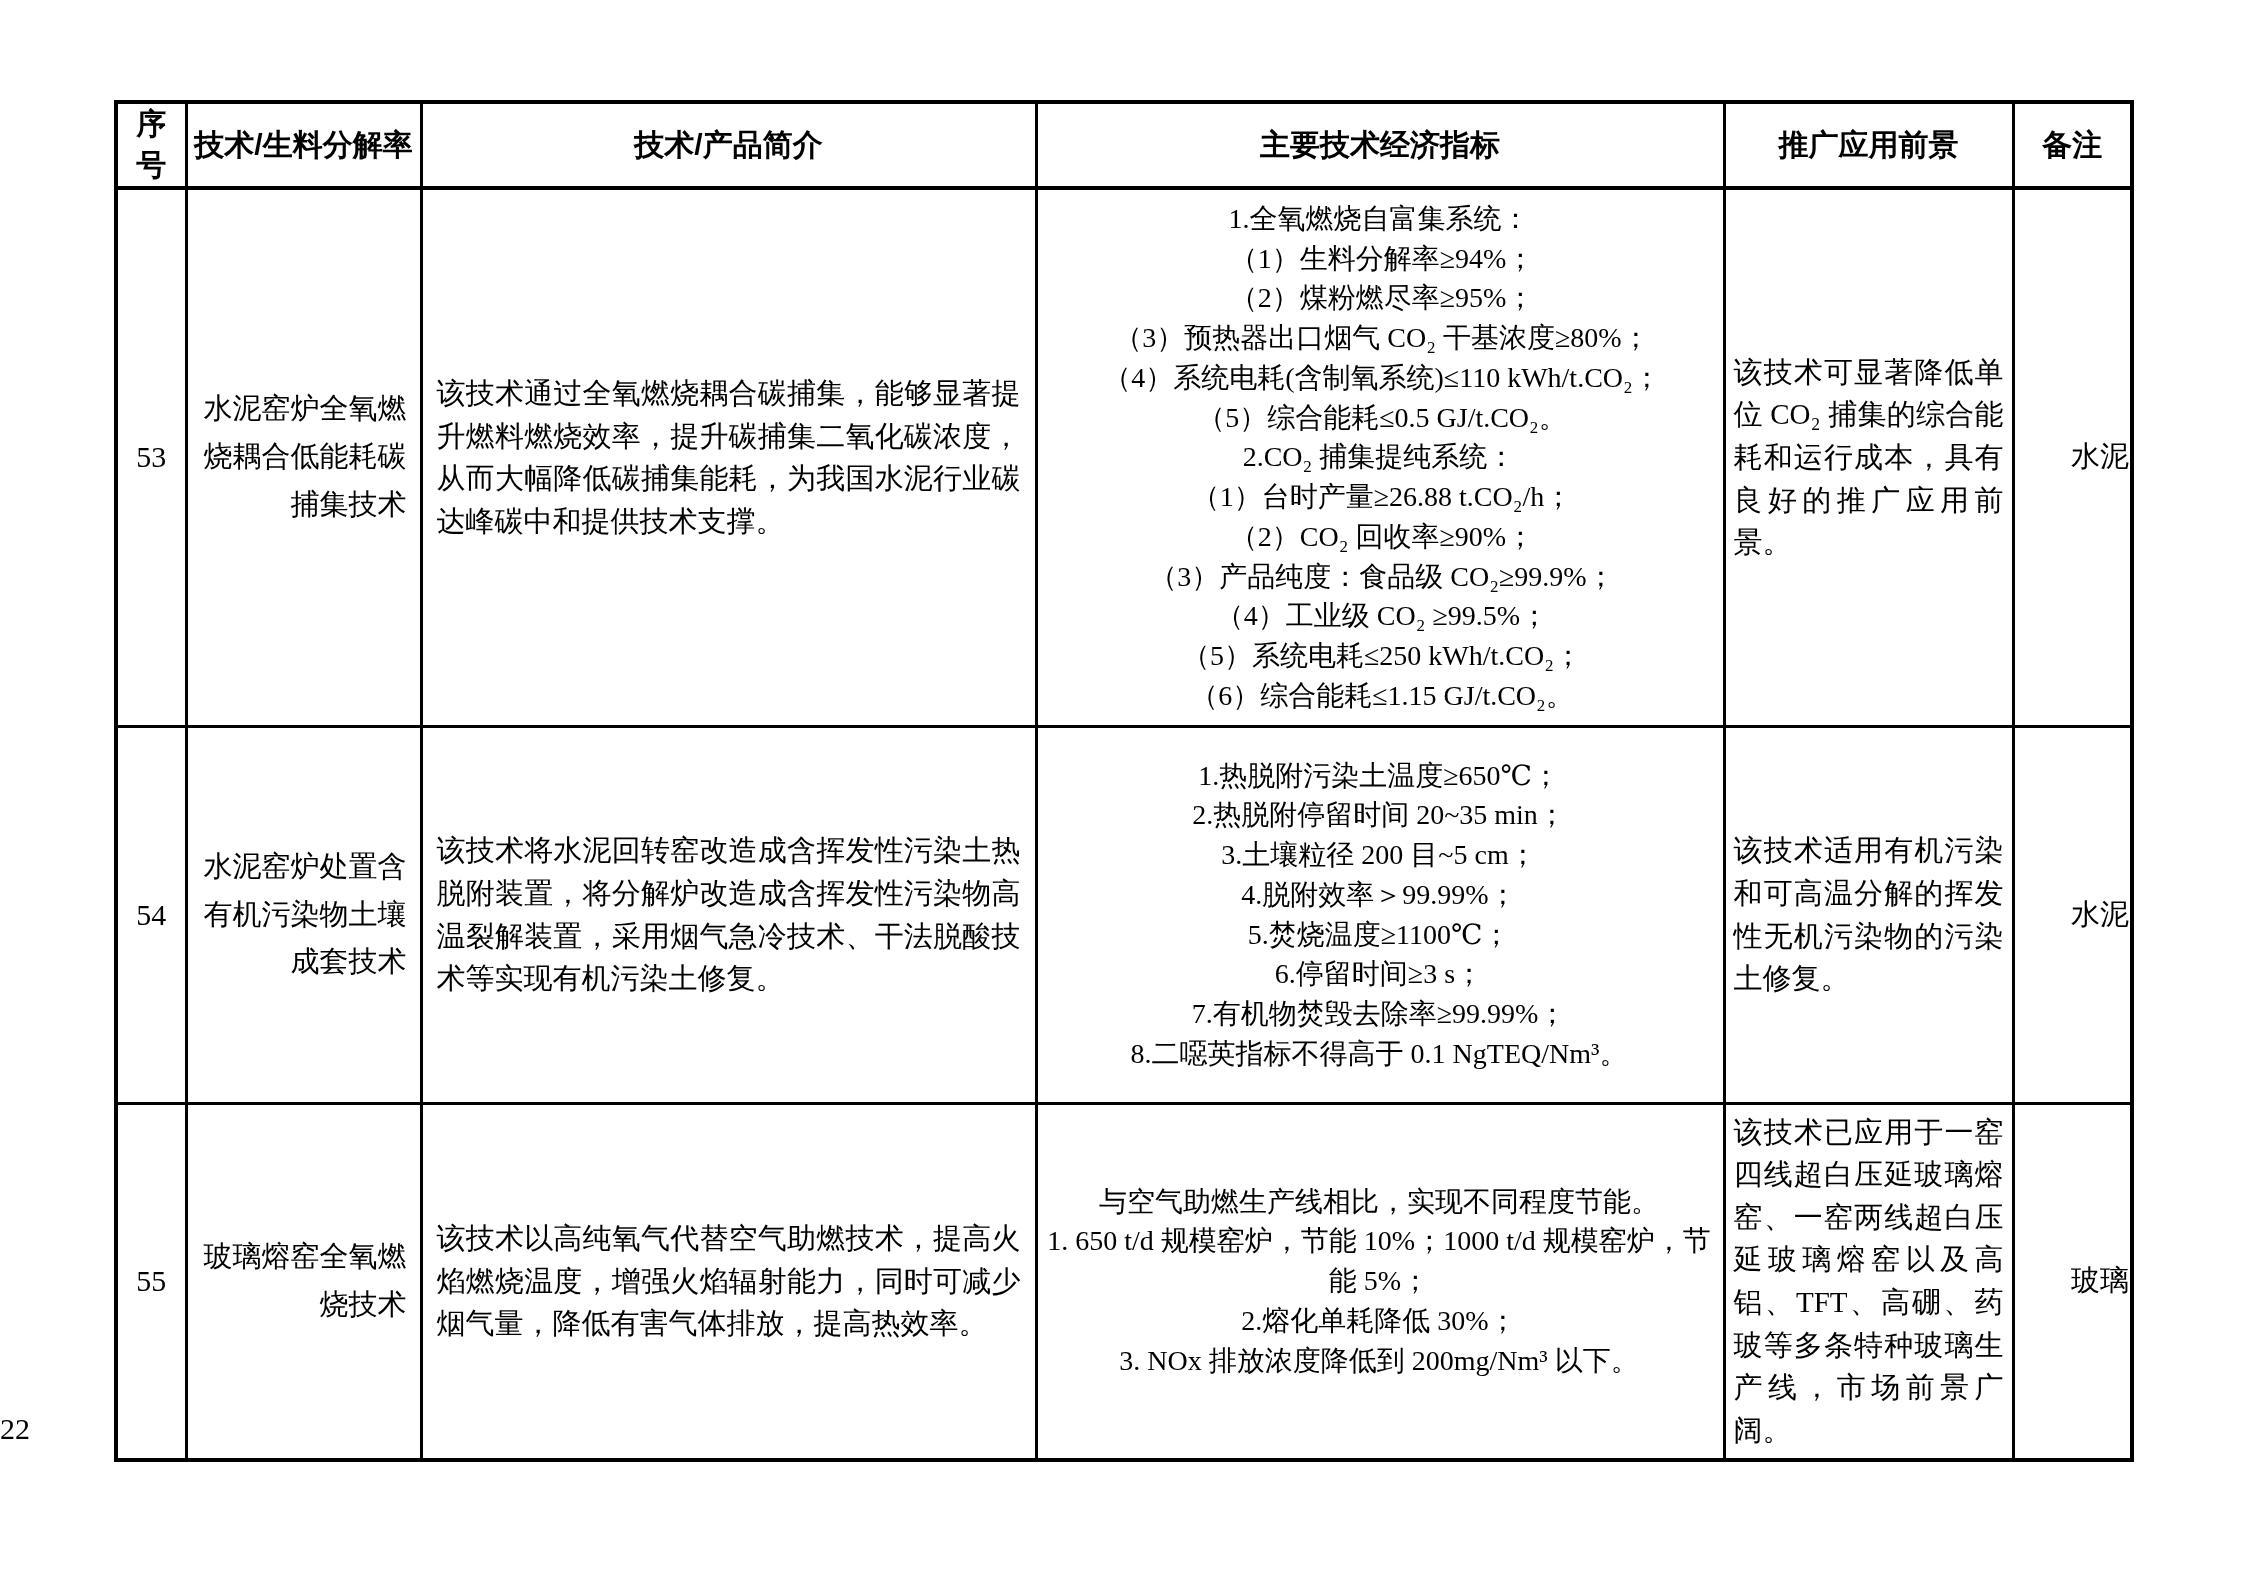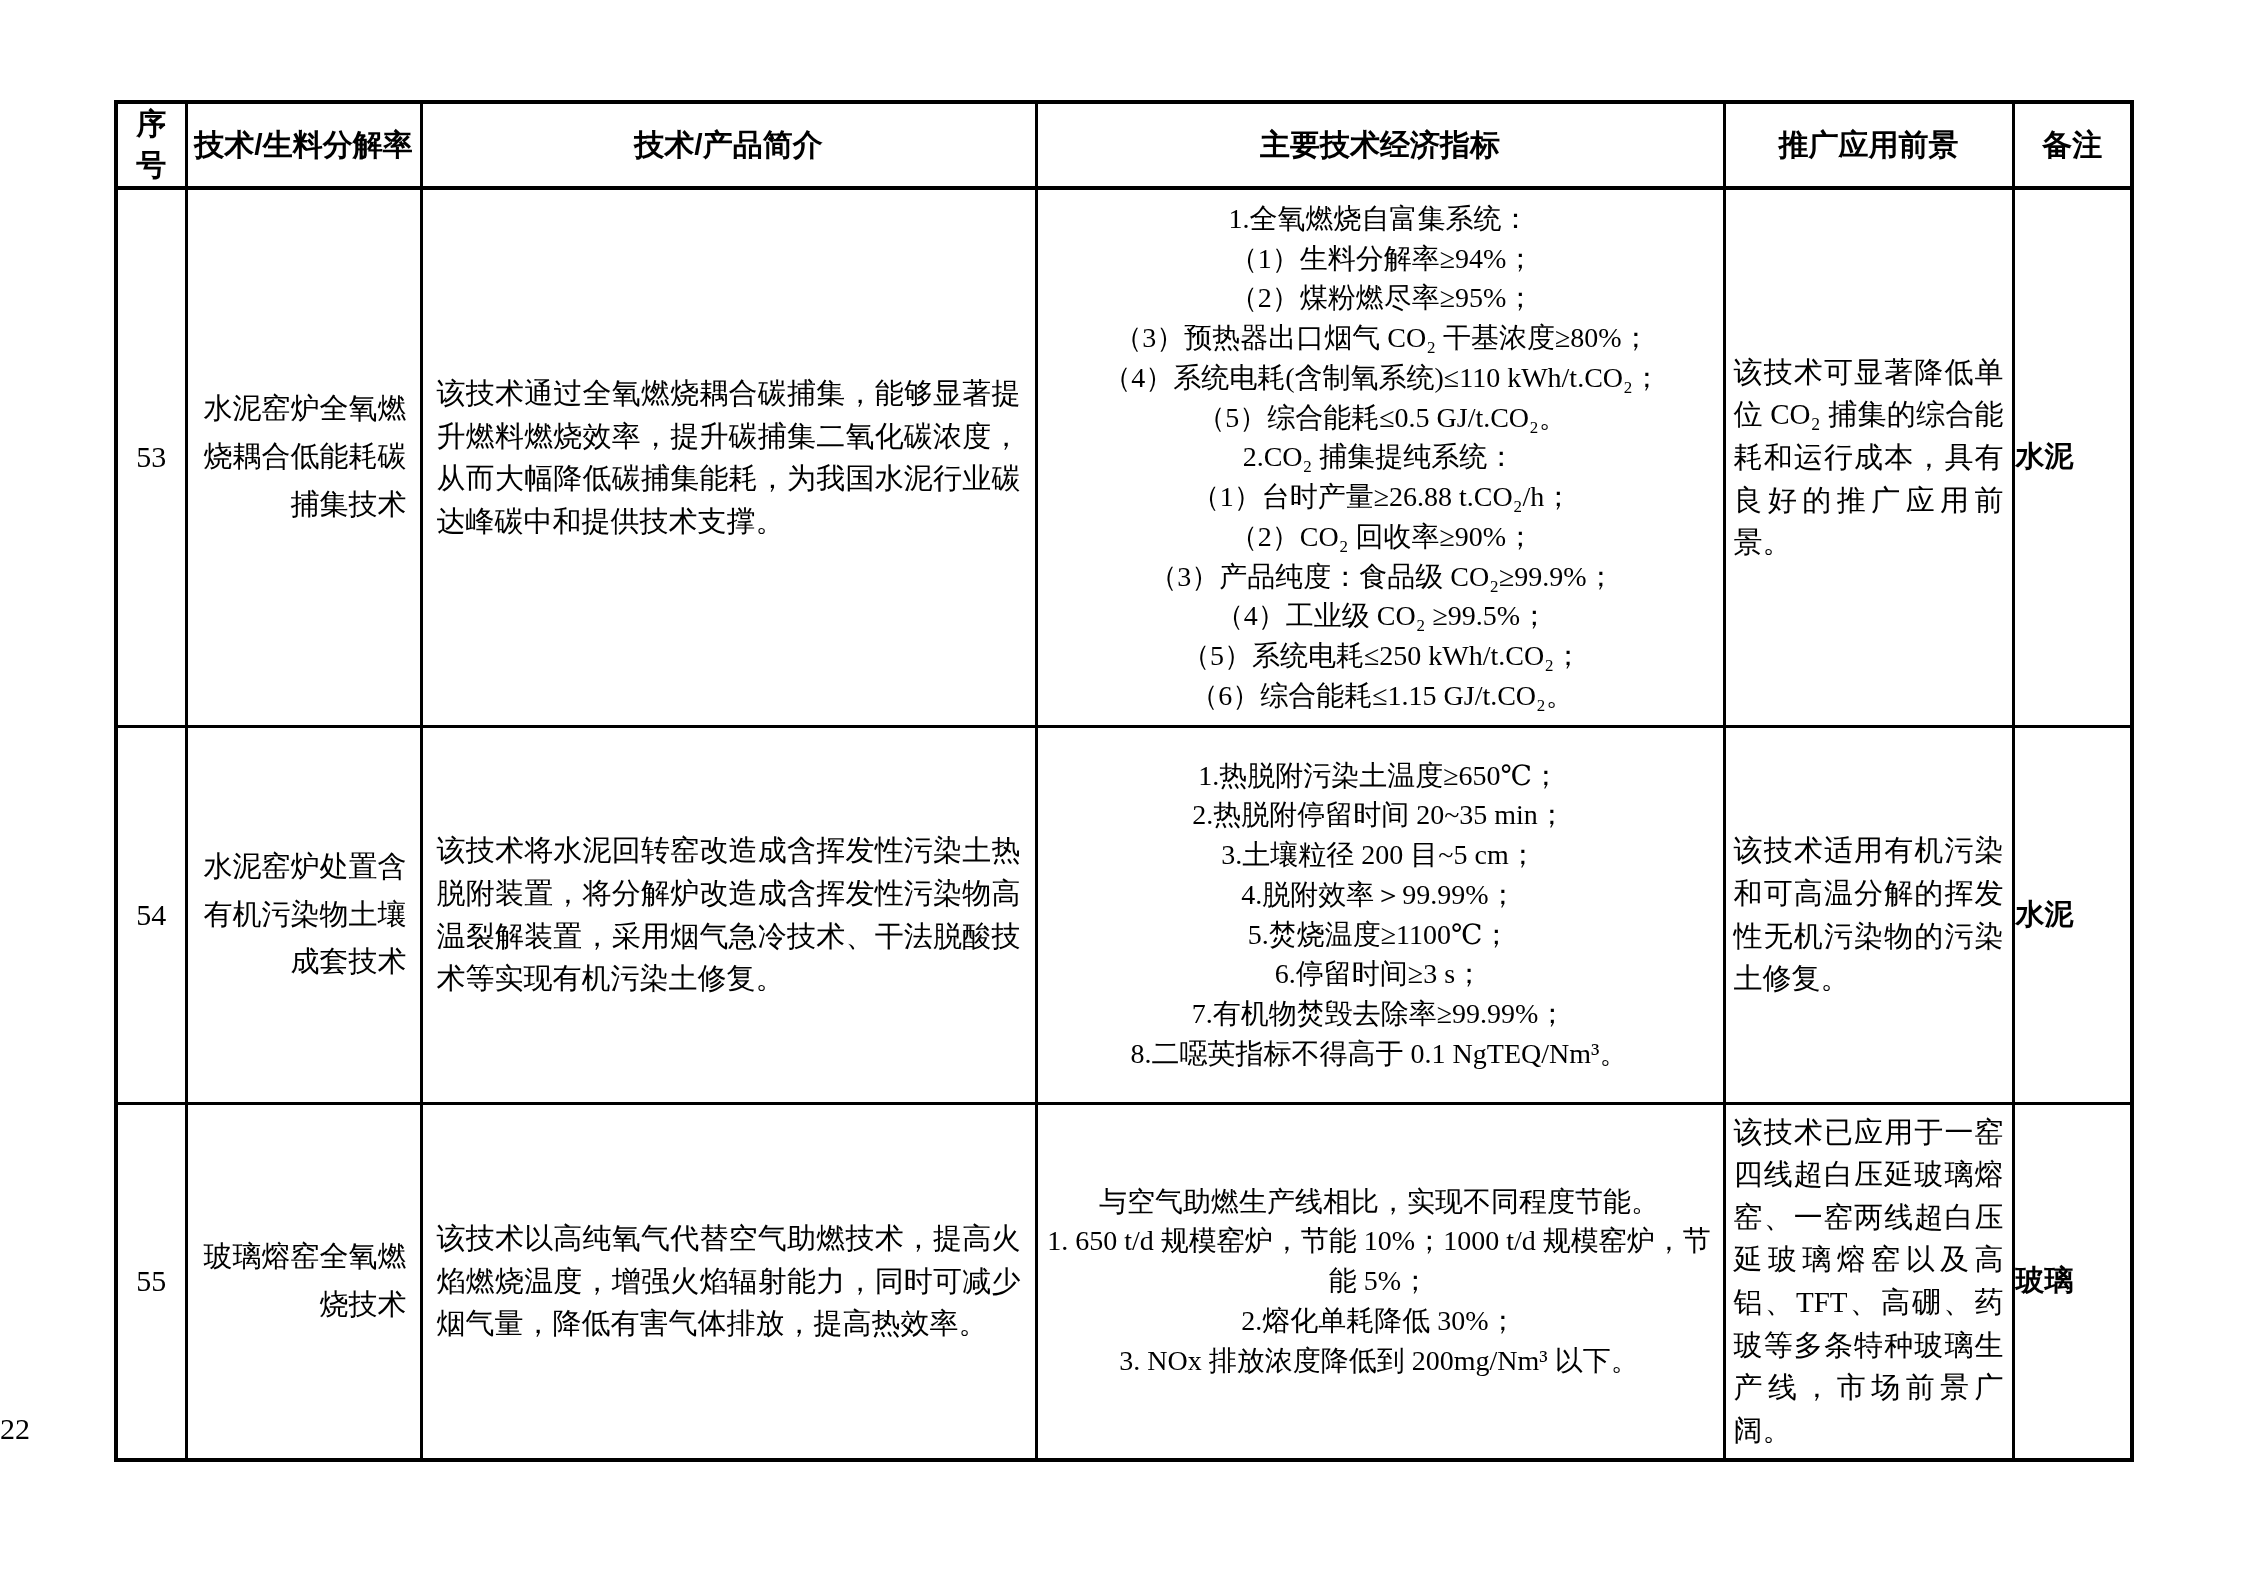--- a/index.html
+++ b/index.html
@@ -41,21 +41,21 @@
     vertical-align:middle;font-size:28px;line-height:1.42;padding:6px 10px 6px 8px;
     text-align:center;
   }
   .ind-cell .line{display:block;}
   .ind-cell .line.sub{padding-left:6px;}
   .prospect-cell{
     vertical-align:middle;font-size:29px;line-height:1.47;
     text-align:justify;text-justify:inter-character;padding:6px 8px;
   }
   .remark-cell{
-    text-align:left;vertical-align:middle;font-size:29px;font-weight:bold;
+    text-align:right;vertical-align:middle;font-size:29px;
   }
   .row-53{height:538px;}
   .row-54{height:377px;}
   .row-55{height:300px;}
   .page-number{
     position:absolute;left:0;right:0;top:1412px;text-align:left;
     font-size:30px;
   }
 </style>
 </head>

